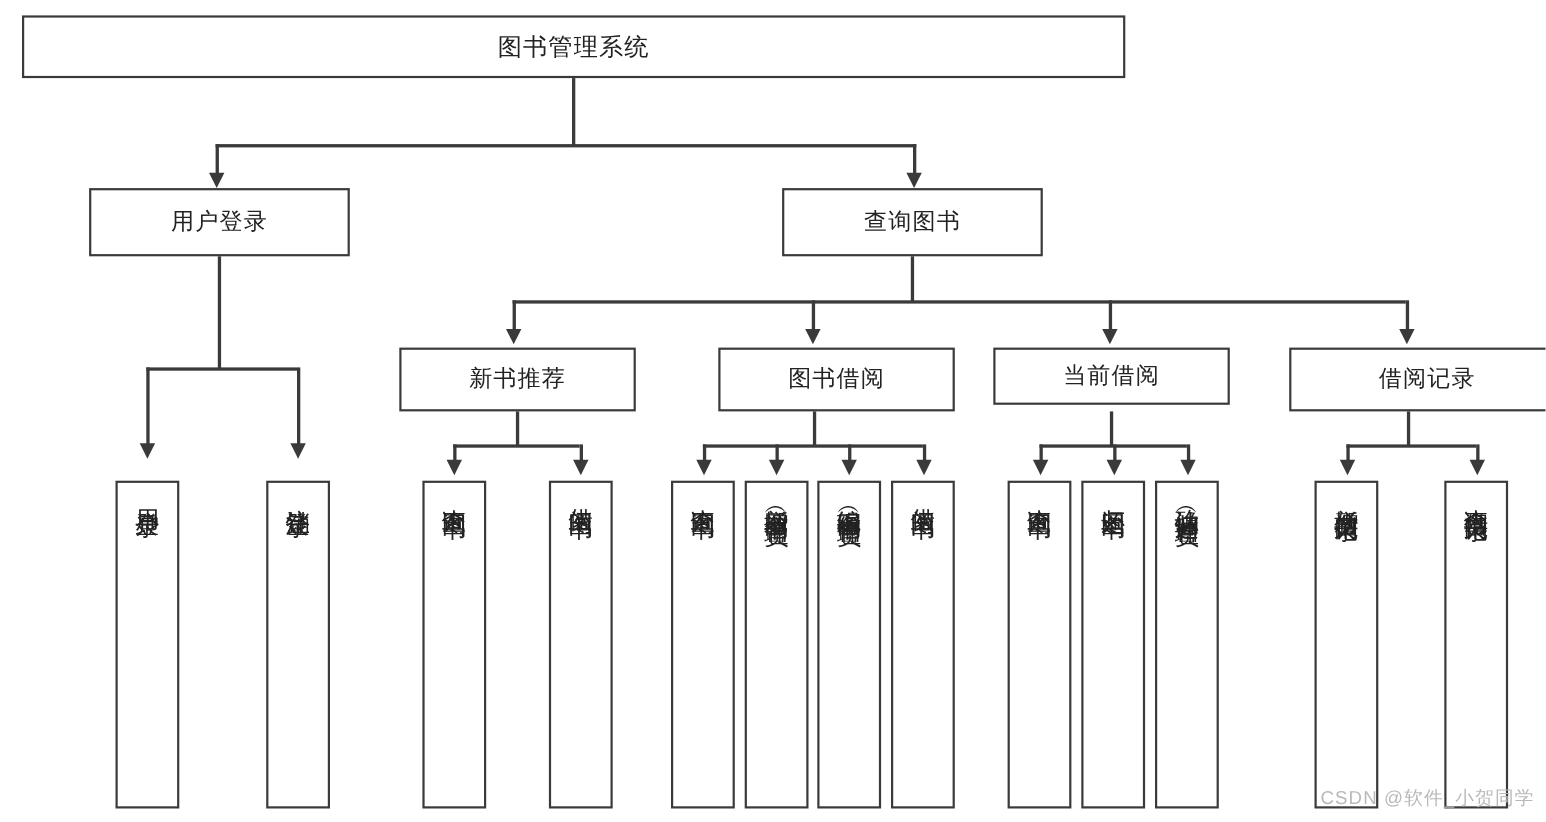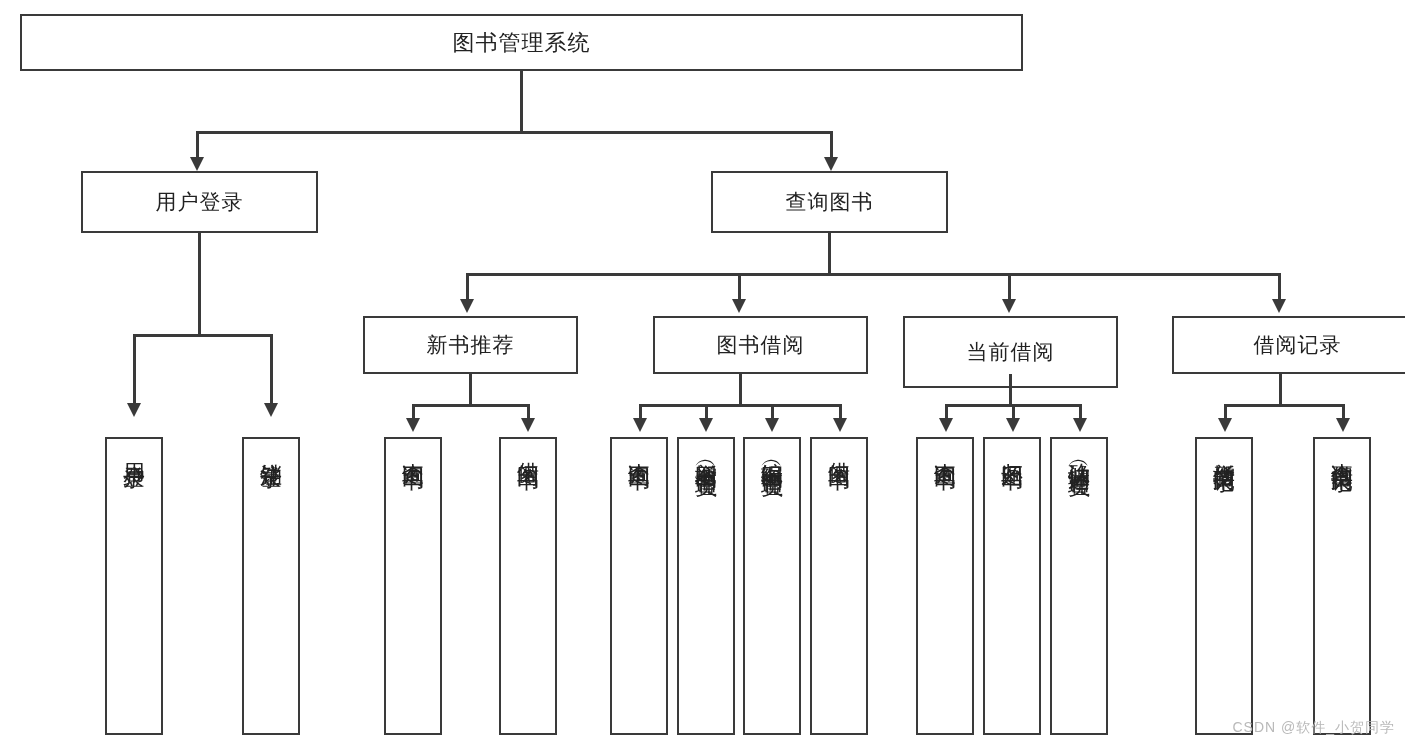--- a/index.html
+++ b/index.html
@@ -56,21 +56,21 @@
     position:absolute;
     width:0;height:0;
     border-left:7px solid transparent;
     border-right:7px solid transparent;
     border-top:14px solid #3a3a3a;
   }
 
   #watermark{
     position:absolute;
     right:10px;bottom:10px;
-    font-size:14px;
+    font-size:17px;
     color:#b9b9b9;
     letter-spacing:1px;
     white-space:nowrap;
     font-family:"Liberation Sans","DejaVu Sans",sans-serif;
   }
 </style>
 </head>
 <body>
 
 <div id="diagram">
@@ -120,21 +120,21 @@
 
   <div class="vline" style="left:1278px;top:273px;height:28px;"></div>
   <div class="arrow" style="left:1272px;top:299px;"></div>
 
   <div class="node" style="left:363px;top:316px;width:215px;height:58px;">
     <span class="label">新书推荐</span>
   </div>
   <div class="node" style="left:633px;top:316px;width:215px;height:58px;margin-left:20px;">
     <span class="label">图书借阅</span>
   </div>
-  <div class="node" style="left:903px;top:316px;width:215px;height:72px;">
+  <div class="node" style="left:903px;top:316px;width:215px;height:52px;">
     <span class="label">当前借阅</span>
   </div>
   <div class="node" style="left:1172px;top:316px;width:251px;height:58px;">
     <span class="label">借阅记录</span>
   </div>
 
   <div class="vline" style="left:469px;top:374px;height:31px;"></div>
   <div class="hline" style="left:412px;top:404px;width:115px;"></div>
   <div class="vline" style="left:412px;top:404px;height:16px;"></div>
   <div class="arrow" style="left:406px;top:418px;"></div>

